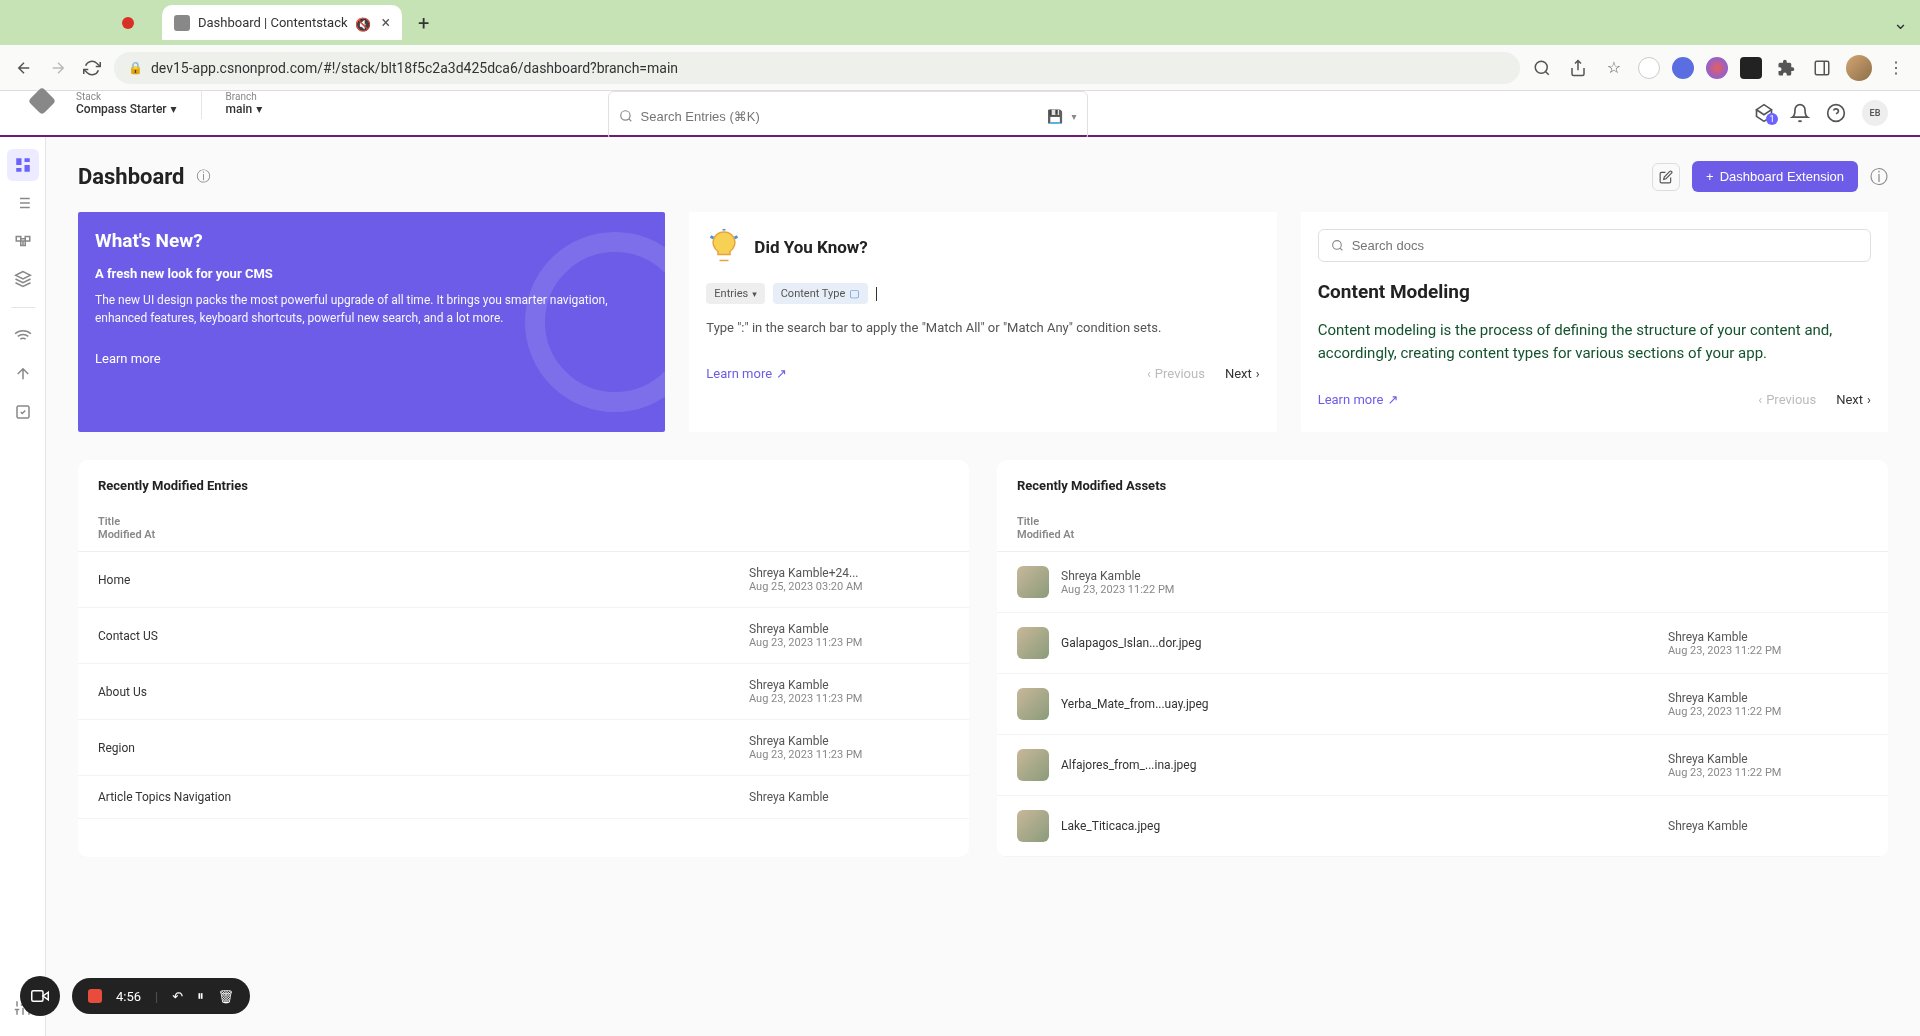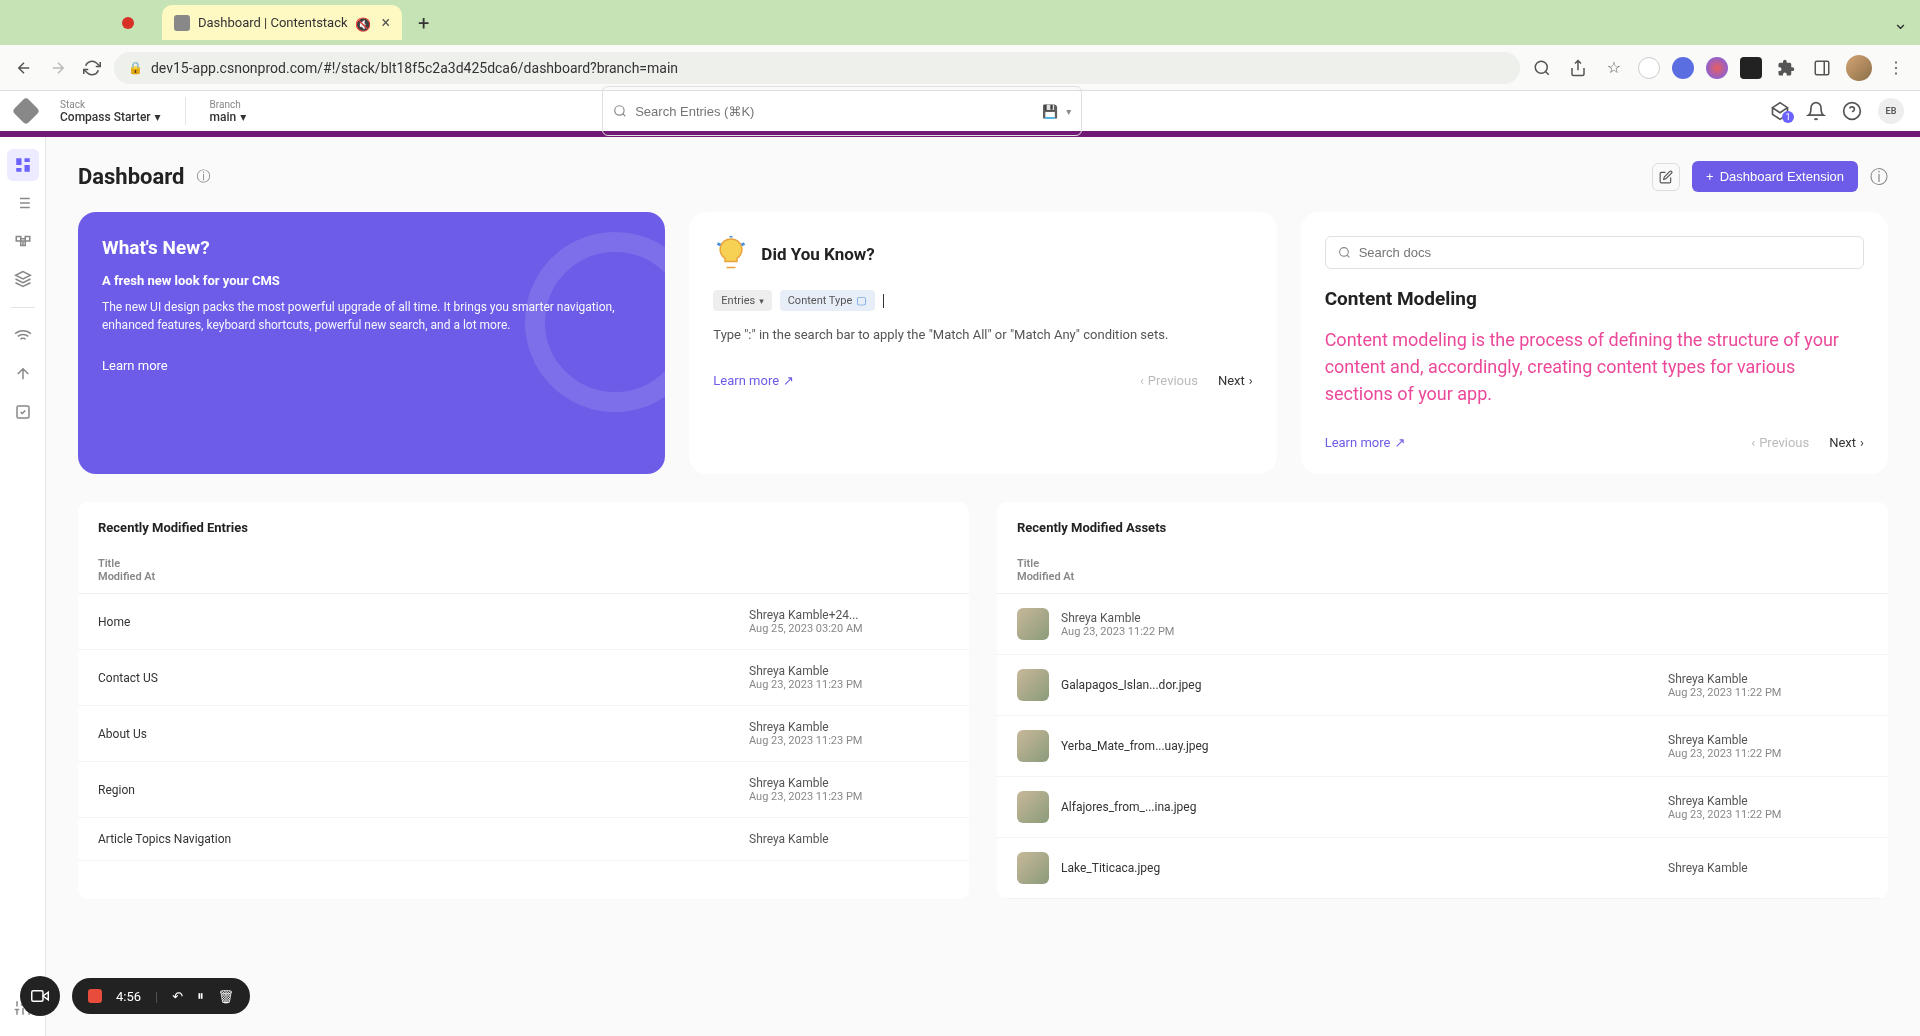--- a/index.html
+++ b/index.html
@@ -2,21 +2,21 @@
 <html><head>
 <meta charset="utf-8">
 <style>
 * { box-sizing: border-box; margin: 0; padding: 0; }
 body { font-family: -apple-system, BlinkMacSystemFont, "Segoe UI", Roboto, sans-serif; background: #fff; color: #222; }
 
 
 .browser-chrome { background: #c5e3b5; height: 45px; display: flex; align-items: center; padding: 0 12px; }
 .tab-strip { display: flex; align-items: center; gap: 8px; margin-left: 110px; }
 .record-dot { width: 12px; height: 12px; border-radius: 50%; background: #d93025; margin-right: 20px; }
-.tab { background: #fef9c3; border-radius: 10px 10px 0 0; padding: 8px 12px; display: flex; align-items: center; gap: 8px; font-size: 13px; color: #333; min-width: 240px; }
+.tab { background: #ffffff; border-radius: 10px 10px 0 0; padding: 8px 12px; display: flex; align-items: center; gap: 8px; font-size: 13px; color: #333; min-width: 240px; }
 .tab-favicon { width: 16px; height: 16px; background: #888; border-radius: 3px; }
 .tab-close { margin-left: auto; color: #555; cursor: pointer; font-size: 16px; }
 .tab-mute { width: 12px; height: 12px; color: #888; }
 .new-tab { color: #333; font-size: 20px; padding: 4px 8px; cursor: pointer; }
 .chrome-menu { margin-left: auto; color: #333; font-size: 18px; }
 
 .browser-toolbar { background: #fafaf8; height: 46px; display: flex; align-items: center; padding: 0 12px; gap: 10px; border-bottom: 1px solid #ddd; }
 .nav-btn { width: 24px; height: 24px; display: flex; align-items: center; justify-content: center; color: #555; cursor: pointer; border-radius: 50%; }
 .nav-btn.disabled { color: #bbb; }
 .url-bar { flex: 1; background: #eef0ec; border-radius: 20px; padding: 8px 14px; display: flex; align-items: center; gap: 8px; font-size: 14px; color: #333; }
@@ -24,21 +24,21 @@
 .toolbar-icons { display: flex; align-items: center; gap: 12px; }
 .toolbar-icon { width: 24px; height: 24px; display: flex; align-items: center; justify-content: center; color: #555; cursor: pointer; }
 .ext-icon { width: 22px; height: 22px; border-radius: 50%; }
 .ext1 { background: #fff; border: 1px solid #ccc; }
 .ext2 { background: #5b6ee1; }
 .ext3 { background: radial-gradient(circle,#e85d5d,#6c63ff); }
 .ext4 { background: #222; border-radius: 4px; }
 .avatar { width: 26px; height: 26px; border-radius: 50%; background: linear-gradient(135deg,#d4a574,#8b6f47); }
 
 
-.app-header { height: 46px; border-bottom: 6px solid #701a75; display: flex; align-items: center; padding: 0 16px; gap: 24px; }
+.app-header { height: 46px; border-bottom: 2px solid #701a75; display: flex; padding: 0 32px; gap: 24px; }
 .logo { width: 20px; height: 20px; background: #888; border-radius: 4px; transform: rotate(45deg); }
 .stack-sel, .branch-sel { font-size: 11px; }
 .stack-sel .lbl, .branch-sel .lbl { color: #888; display: block; font-size: 10px; }
 .stack-sel .val, .branch-sel .val { color: #333; font-weight: 500; display: flex; align-items: center; gap: 4px; font-size: 12px; }
 .divider-v { width: 1px; height: 28px; background: #e5e5e5; }
 .search-bar { margin-left: auto; margin-right: auto; width: 480px; height: 50px; border: 1px solid #e0e0e0; border-radius: 6px; display: flex; align-items: center; padding: 0 10px; gap: 8px; color: #888; font-size: 13px; }
 .search-bar input { border: none; outline: none; flex: 1; font-size: 13px; }
 .search-actions { display: flex; gap: 8px; align-items: center; margin-left: auto; }
 .hdr-right { display: flex; align-items: center; gap: 16px; margin-left: auto; }
 .hdr-icon { color: #555; font-size: 18px; cursor: pointer; position: relative; }
@@ -57,21 +57,21 @@
 .page-head { display: flex; align-items: center; gap: 12px; margin-bottom: 20px; }
 .page-title { font-size: 22px; font-weight: 700; }
 .info-icon-sm { color: #888; font-size: 14px; }
 .head-actions { margin-left: auto; display: flex; gap: 12px; align-items: center; }
 .edit-btn { width: 28px; height: 28px; border: 1px solid #ddd; border-radius: 6px; display: flex; align-items: center; justify-content: center; cursor: pointer; color: #555; }
 .ext-btn { background: #6c5ce7; color: #fff; border: none; border-radius: 6px; padding: 8px 14px; font-size: 13px; font-weight: 500; cursor: pointer; display: flex; align-items: center; gap: 6px; }
 .info-circle { color: #888; font-size: 18px; }
 
 
 .cards-row { display: flex; gap: 24px; margin-bottom: 28px; }
-.card { background: #fff; border-radius: 18px; padding: 24px; flex: 1; min-height: 220px; position: relative; }
+.card { background: #fff; border-radius: 2px; padding: 17px; flex: 1; min-height: 220px; position: relative; }
 .card-purple { background: #6c5ce7; color: #fff; overflow: hidden; }
 .card-purple::after { content: ''; position: absolute; right: -40px; top: 20px; width: 140px; height: 140px; border: 20px solid rgba(255,255,255,0.12); border-radius: 50%; }
 .card-purple h3 { font-size: 19px; font-weight: 700; margin-bottom: 14px; }
 .card-purple .subhead { font-weight: 700; font-size: 13px; margin-bottom: 10px; }
 .card-purple p { font-size: 12px; line-height: 1.5; opacity: 0.95; }
 .card-purple .learn { margin-top: 24px; font-size: 13px; cursor: pointer; }
 
 .dyk-head { display: flex; align-items: center; gap: 12px; margin-bottom: 18px; }
 .bulb { width: 36px; height: 36px; color: #f39c12; }
 .dyk-head h3 { font-size: 17px; font-weight: 700; }
@@ -81,21 +81,21 @@
 .dyk-text { font-size: 13px; color: #555; line-height: 1.5; }
 .card-foot { display: flex; align-items: center; margin-top: 28px; font-size: 13px; }
 .learn-link { color: #6c5ce7; cursor: pointer; display: flex; align-items: center; gap: 4px; }
 .prev-next { margin-left: auto; display: flex; gap: 20px; }
 .pn-btn { cursor: pointer; display: flex; align-items: center; gap: 4px; color: #333; }
 .pn-btn.dis { color: #bbb; }
 
 .docs-search { border: 1px solid #e0e0e0; border-radius: 6px; padding: 8px 12px; display: flex; align-items: center; gap: 8px; margin-bottom: 18px; color: #888; font-size: 13px; }
 .docs-search input { border: none; outline: none; flex: 1; font-size: 13px; }
 .docs-card h3 { font-size: 19px; font-weight: 700; margin-bottom: 12px; }
-.docs-card p { font-size: 18px; color: #ec4899; line-height: 1.5; margin-top: 16px; }
+.docs-card p { font-size: 15px; color: #14532d; line-height: 1.5; margin-top: 16px; }
 
 
 .tables-row { display: flex; gap: 28px; }
 .tbl-card { background: #fff; border-radius: 10px; flex: 1; overflow: hidden; }
 .tbl-title { font-size: 13px; font-weight: 700; padding: 18px 20px 12px; }
 .tbl-head { display: flex; padding: 10px 20px; font-size: 11px; color: #888; font-weight: 600; border-bottom: 1px solid #eee; flex-direction: column; }
 .col-title { flex: 1; }
 .col-mod { width: 200px; }
 .tbl-row { display: flex; padding: 14px 20px; align-items: center; border-bottom: 1px solid #f3f3f3; font-size: 12px; }
 .asset-thumb { width: 32px; height: 32px; border-radius: 6px; background: linear-gradient(135deg,#c8b89a,#8a9b7a); margin-right: 12px; flex-shrink: 0; }

